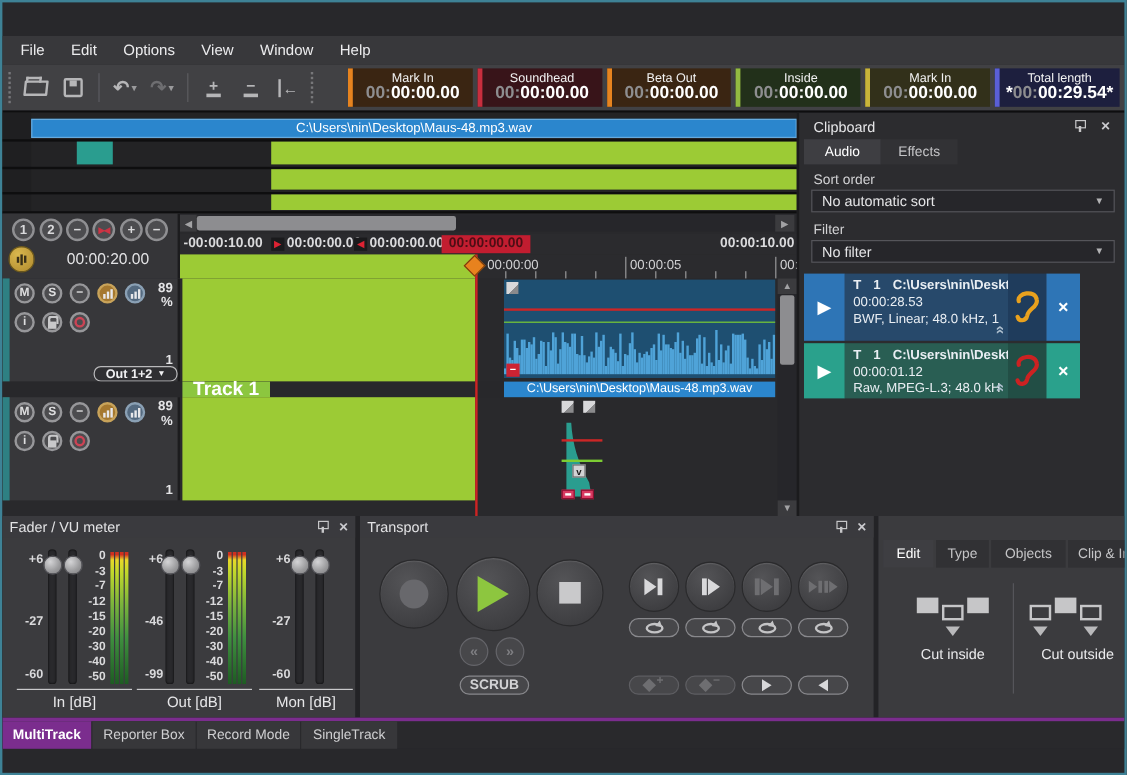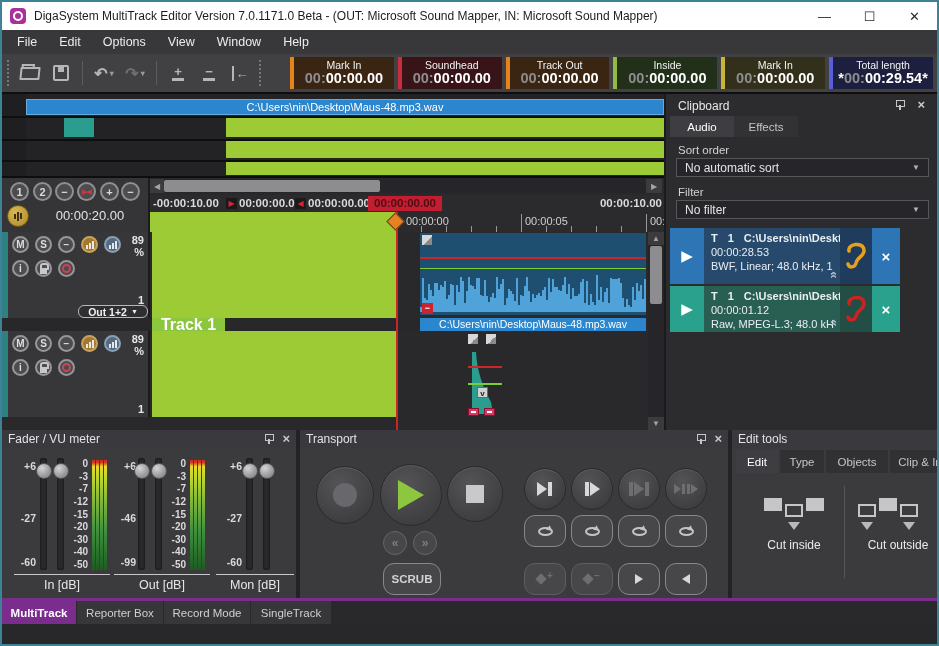--- a/index.html
+++ b/index.html
@@ -146,21 +146,21 @@
   .bigbtn{position:absolute;border-radius:50%;background:radial-gradient(circle at 40% 32%,#545457,#3e3e41 75%);border:1px solid #2a2a2c;box-shadow:inset 0 1px 1px rgba(255,255,255,.12);display:flex;align-items:center;justify-content:center}
   .recdot{width:24px;height:24px;border-radius:50%;background:#68686c}
   .playtri{width:0;height:0;border-top:15px solid transparent;border-bottom:15px solid transparent;border-left:26px solid #8dc63f}
   .stopsq{width:18px;height:18px;background:#c9c9cb}
   .tb-tri{width:0;height:0;border-top:7px solid transparent;border-bottom:7px solid transparent;border-left:10px solid #d8d8da}
   .tb-bar{width:4px;height:14px;background:#d8d8da;margin:0 1px}
   .dimset .tb-tri{border-left-color:#6e6e71}
   .dimset .tb-bar{background:#6e6e71}
   .sm .tb-tri{border-top-width:5px;border-bottom-width:5px;border-left-width:7px}
   .sm .tb-bar{height:10px;width:3px}
-  .pill{position:absolute;height:32px;border:1.5px solid #88888c;border-radius:11px;background:#47474a;display:flex;align-items:center;justify-content:center;gap:2px;color:#d2d2d4;font-size:11.5px;font-weight:bold}
+  .pill{position:absolute;height:16px;border:1.5px solid #88888c;border-radius:11px;background:#47474a;display:flex;align-items:center;justify-content:center;gap:2px;color:#d2d2d4;font-size:11.5px;font-weight:bold}
   .pill.dimmed{border-color:#5e5e62;color:#6e6e71}
   .loopico{width:15px;height:9px;border:2px solid #c4c4c6;border-radius:50%;position:relative}
   .loopico::after{content:'';position:absolute;right:-4px;top:-2px;border:3px solid transparent;border-left:5px solid #c4c4c6;transform:rotate(40deg)}
   .smallround{position:absolute;width:24px;height:24px;border-radius:50%;background:#47474a;border:1.5px solid #65656a;color:#7e7e82;font-size:12px;font-weight:bold;display:flex;align-items:center;justify-content:center}
   .dia{width:8px;height:8px;background:#6e6e71;transform:rotate(45deg)}
   .diasign{font-size:10px;color:#6e6e71;font-weight:bold;margin-top:-8px}
   .wtri{width:0;height:0;border-top:5px solid transparent;border-bottom:5px solid transparent}
   
   .etab{position:absolute;top:20px;height:23px;display:flex;align-items:center;justify-content:center;font-size:11.5px}
   .etab.active{background:#3e3e42;color:#fff}
@@ -182,29 +182,20 @@
     radial-gradient(circle at 8px 8px,#6a6a6c 1.2px,transparent 1.5px),
     radial-gradient(circle at 8px 3px,#6a6a6c 1.2px,transparent 1.5px),
     radial-gradient(circle at 3px 8px,#6a6a6c 1.2px,transparent 1.5px)}
 </style>
 </head>
 <body>
 
 <div class="frame">
 <div class="win">
 
-  <div class="titlebar">
-    <div class="appicon"></div>
-    <div class="wtitle">DigaSystem MultiTrack Editor Version 7.0.1171.0 Beta - (OUT: Microsoft Sound Mapper, IN: Microsoft Sound Mapper)</div>
-    <div class="wbtns">
-      <div class="wbtn">—</div>
-      <div class="wbtn">☐</div>
-      <div class="wbtn">✕</div>
-    </div>
-  </div>
 
   <div class="menubar">
     <span class="menuitem">File</span>
     <span class="menuitem">Edit</span>
     <span class="menuitem">Options</span>
     <span class="menuitem">View</span>
     <span class="menuitem">Window</span>
     <span class="menuitem">Help</span>
   </div>
 
@@ -241,21 +232,21 @@
     <div class="displays">
       <div class="tdisp d-markin">
         <span class="lbl">Mark In</span>
         <span class="val"><span></span><span class="dim">00:</span><span>00:00.00</span><span></span></span>
       </div>
       <div class="tdisp d-soundhead">
         <span class="lbl">Soundhead</span>
         <span class="val"><span></span><span class="dim">00:</span><span>00:00.00</span><span></span></span>
       </div>
       <div class="tdisp d-markout">
-        <span class="lbl">Track Out</span>
+        <span class="lbl">Beta Out</span>
         <span class="val"><span></span><span class="dim">00:</span><span>00:00.00</span><span></span></span>
       </div>
       <div class="tdisp d-inside">
         <span class="lbl">Inside</span>
         <span class="val"><span></span><span class="dim">00:</span><span>00:00.00</span><span></span></span>
       </div>
       <div class="tdisp d-markin2">
         <span class="lbl">Mark In</span>
         <span class="val"><span></span><span class="dim">00:</span><span>00:00.00</span><span></span></span>
       </div>
@@ -744,23 +735,20 @@
           </div>
       <div class="pill" style="left:318px;top:133px;width:42px">
             <span class="wtri" style="border-left:8px solid #d8d8da"></span>
           </div>
       <div class="pill" style="left:365px;top:133px;width:42px">
             <span class="wtri" style="border-right:8px solid #d8d8da"></span>
           </div>
     </div>
 
     <div class="panel" style="left:730px;width:205px">
-      <div class="panelhead">
-            <span>Edit tools</span>
-          </div>
       <div class="etab active" style="left:4px;width:42px">Edit</div>
       <div class="etab idle" style="left:48px;width:44px">Type</div>
       <div class="etab idle" style="left:94px;width:62px">Objects</div>
       <div class="etab idle" style="left:158px;width:60px">Clip &amp; In</div>
       <div class="evsep" style="left:112px;top:56px;height:92px"></div>
       <div>
         <div class="erect-f" style="left:32px;top:68px"></div>
         <div class="erect-o" style="left:53px;top:74px"></div>
         <div class="erect-f" style="left:74px;top:68px"></div>
         <div class="etri" style="left:56px;top:92px"></div>

